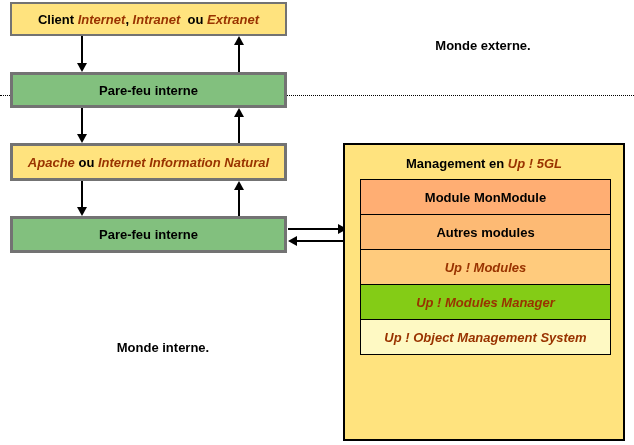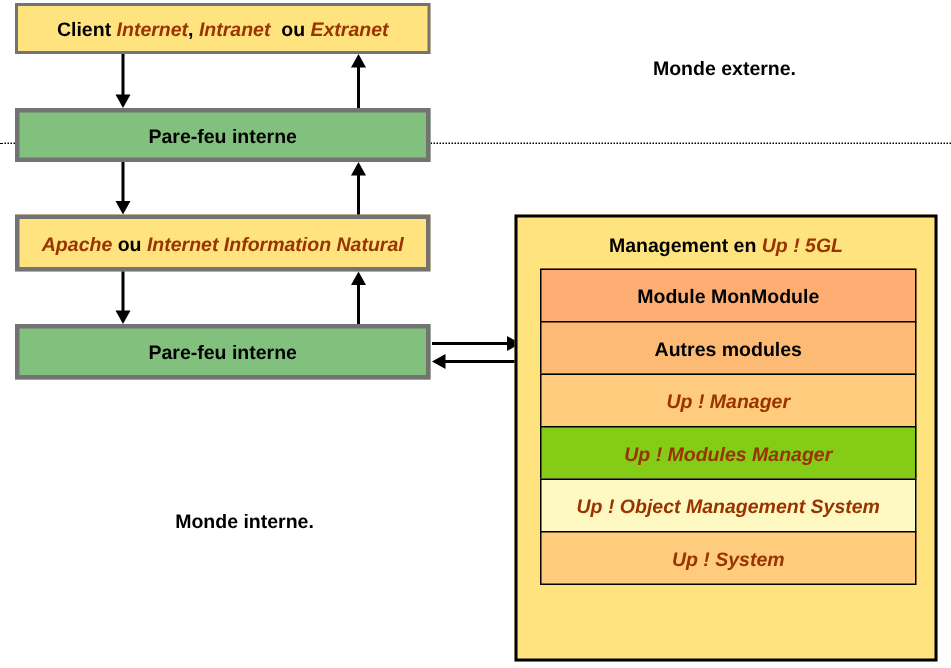--- a/index.html
+++ b/index.html
@@ -210,20 +210,19 @@
   <div class="harrow left" id="arr-from-app">
     <div class="shaft"></div>
     <div class="head"></div>
   </div>
 
   <div class="app-box">
     <div class="app-title"><span class="seg-plain">Management en </span><span class="seg-accent" style="color: rgb(153, 51, 0);">Up ! 5GL</span></div>
     <div class="app-modules" id="app-modules">
         <div class="module-row user-module" style="background: rgb(255, 174, 115); color: rgb(0, 0, 0);">Module MonModule</div>
         <div class="module-row user-module" style="background: #fdba74; color: rgb(0, 0, 0);">Autres modules</div>
-        <div class="module-row runtime" style="background: rgb(255, 203, 125); color: rgb(153, 51, 0);">Up ! Manager</div>
+        <div class="module-row runtime" style="background: rgb(255, 203, 125); color: rgb(153, 51, 0);">Up ! Modules</div>
         <div class="module-row runtime" style="background: #84cc16; color: rgb(153, 51, 0);">Up ! Modules Manager</div>
         <div class="module-row runtime" style="background: #fef9c3; color: rgb(153, 51, 0);">Up ! Object Management System</div>
-        <div class="module-row runtime" style="background: rgb(255, 203, 125); color: rgb(153, 51, 0);">Up ! System</div>
       </div>
   </div>
 
 </div>
 
 </body></html>

